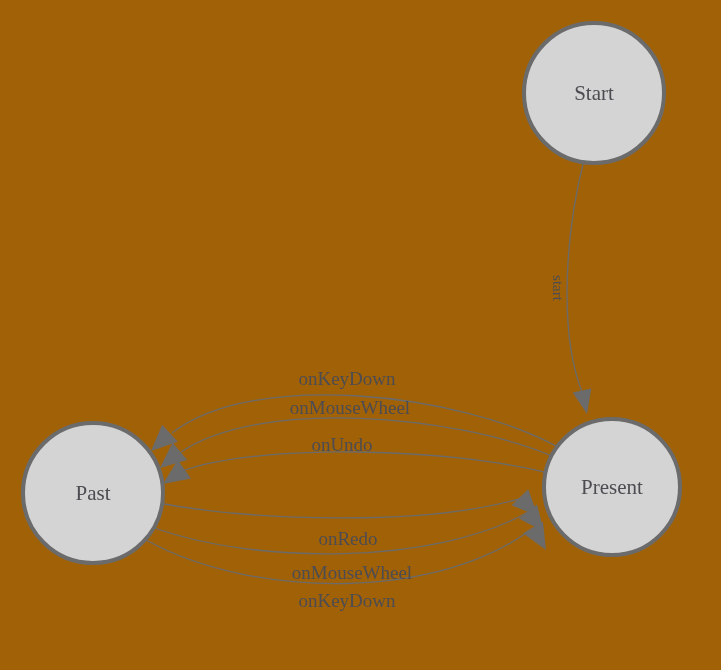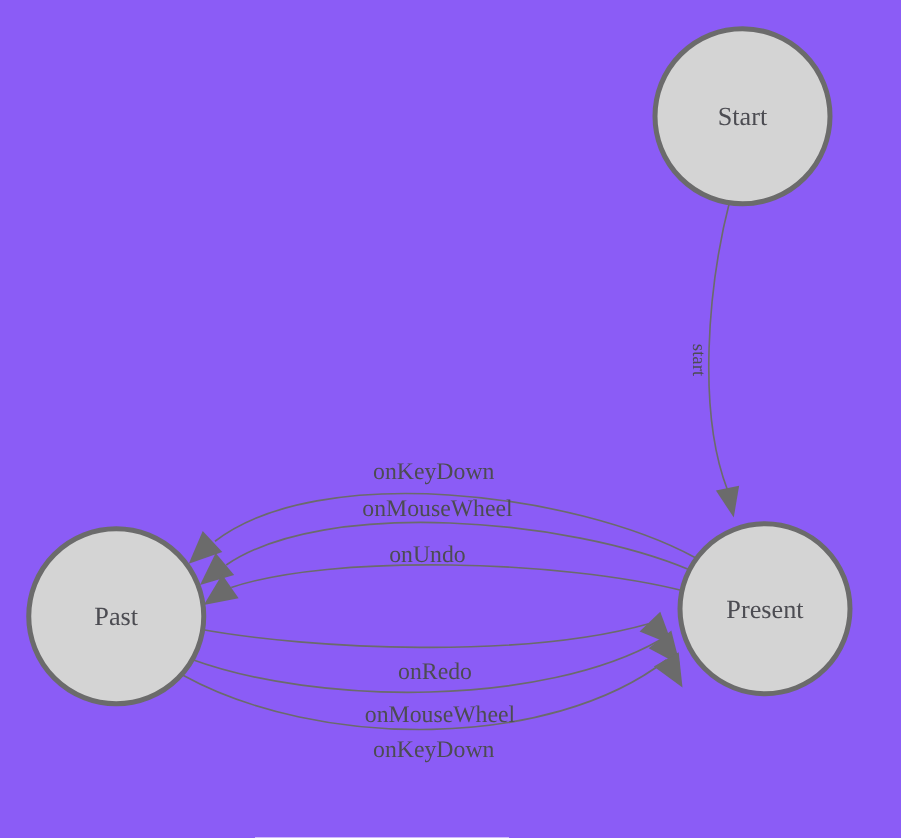--- a/index.html
+++ b/index.html
@@ -4,21 +4,21 @@
 <style>
   html, body {
     margin: 0;
     padding: 0;
     background: #ffffff;
   }
   .canvas {
     position: relative;
     width: 721px;
     height: 670px;
-    background: #8b5cf6;
+    background: #a16207;
     overflow: hidden;
   }
   svg text {
     font-family: "Liberation Serif", "DejaVu Serif", serif;
   }
   .node-label { font-size: 21px; }
   .edge-label { font-size: 19px; }
   .edge-label-rotated { font-size: 15px; }
 </style>
 </head>

